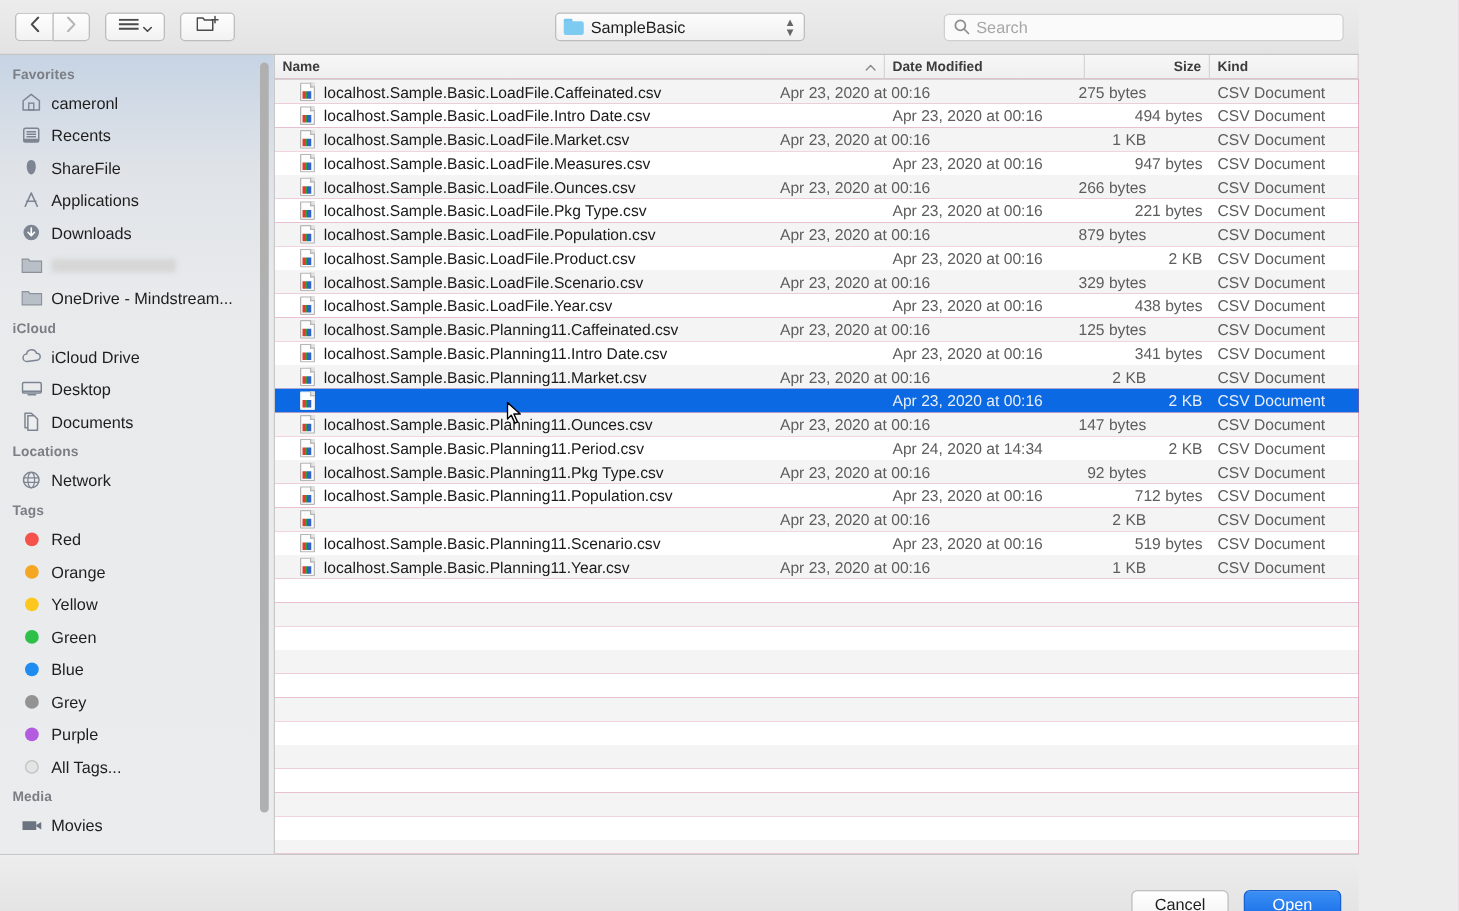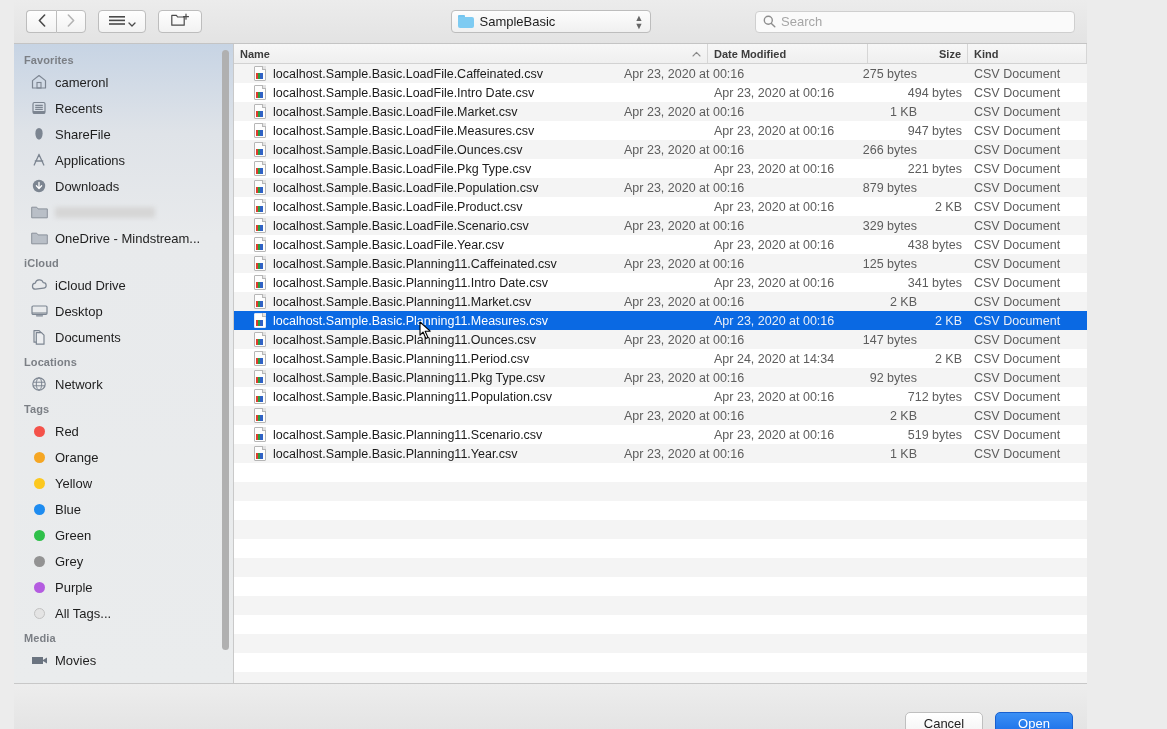--- a/index.html
+++ b/index.html
@@ -7,21 +7,21 @@
     width: 1167px; height: 729px;
     font-family: "Liberation Sans", sans-serif;
     -webkit-font-smoothing: antialiased;
     overflow: hidden;
     background: #ececec;
   }
   .dialog {
     position: relative;
     width: 1087px; height: 729px;
     background: #ececec;
-    display: flex; flex-direction: column; padding-left: 14px;
+    display: flex; flex-direction: column;
   }
 
   
   .toolbar {
     height: 44px; flex: 0 0 44px;
     background: linear-gradient(to bottom, #ececec 0%, #e3e3e3 100%);
     border-bottom: 1px solid #c4c4c4;
     display: flex; align-items: center;
     padding: 0 12px;
     position: relative;
@@ -380,29 +380,29 @@
             <span>Orange</span>
           </div>
           <div class="sb-item">
             <span class="sb-icon">
               <span class="tag-dot" style="background: rgb(252, 200, 31);"></span>
             </span>
             <span>Yellow</span>
           </div>
           <div class="sb-item">
             <span class="sb-icon">
+              <span class="tag-dot" style="background: rgb(47, 192, 74);"></span>
+            </span>
+            <span>Green</span>
+          </div>
+          <div class="sb-item">
+            <span class="sb-icon">
               <span class="tag-dot" style="background: rgb(30, 140, 240);"></span>
             </span>
             <span>Blue</span>
-          </div>
-          <div class="sb-item">
-            <span class="sb-icon">
-              <span class="tag-dot" style="background: rgb(47, 192, 74);"></span>
-            </span>
-            <span>Green</span>
           </div>
           <div class="sb-item">
             <span class="sb-icon">
               <span class="tag-dot" style="background: rgb(147, 147, 147);"></span>
             </span>
             <span>Grey</span>
           </div>
           <div class="sb-item">
             <span class="sb-icon">
               <span class="tag-dot" style="background: rgb(180, 92, 224);"></span>
@@ -621,21 +621,20 @@
             <div class="cell c-size">2 KB</div>
             <div class="cell c-kind">CSV Document</div>
           </div>
           <div class="row odd selected">
             <div class="cell c-name">
               <span class="doc-icon">
                 <span class="page"></span>
                 <span class="fold"></span>
                 <span class="chart"></span>
               </span>
-              <span>localhost.Sample.Basic.Planning11.Measures.csv</span>
             </div>
             <div class="cell c-date">Apr 23, 2020 at 00:16</div>
             <div class="cell c-size">2 KB</div>
             <div class="cell c-kind">CSV Document</div>
           </div>
           <div class="row even">
             <div class="cell c-name">
               <span class="doc-icon">
                 <span class="page"></span>
                 <span class="fold"></span>

